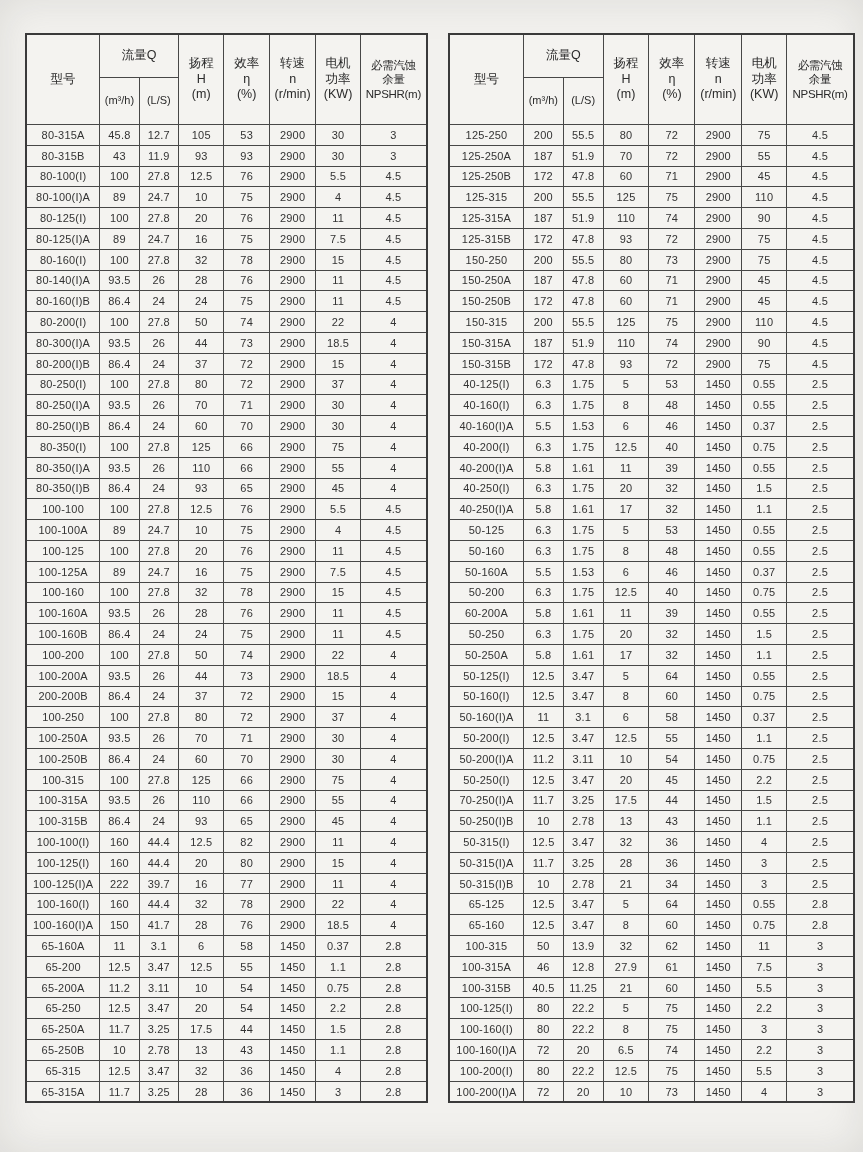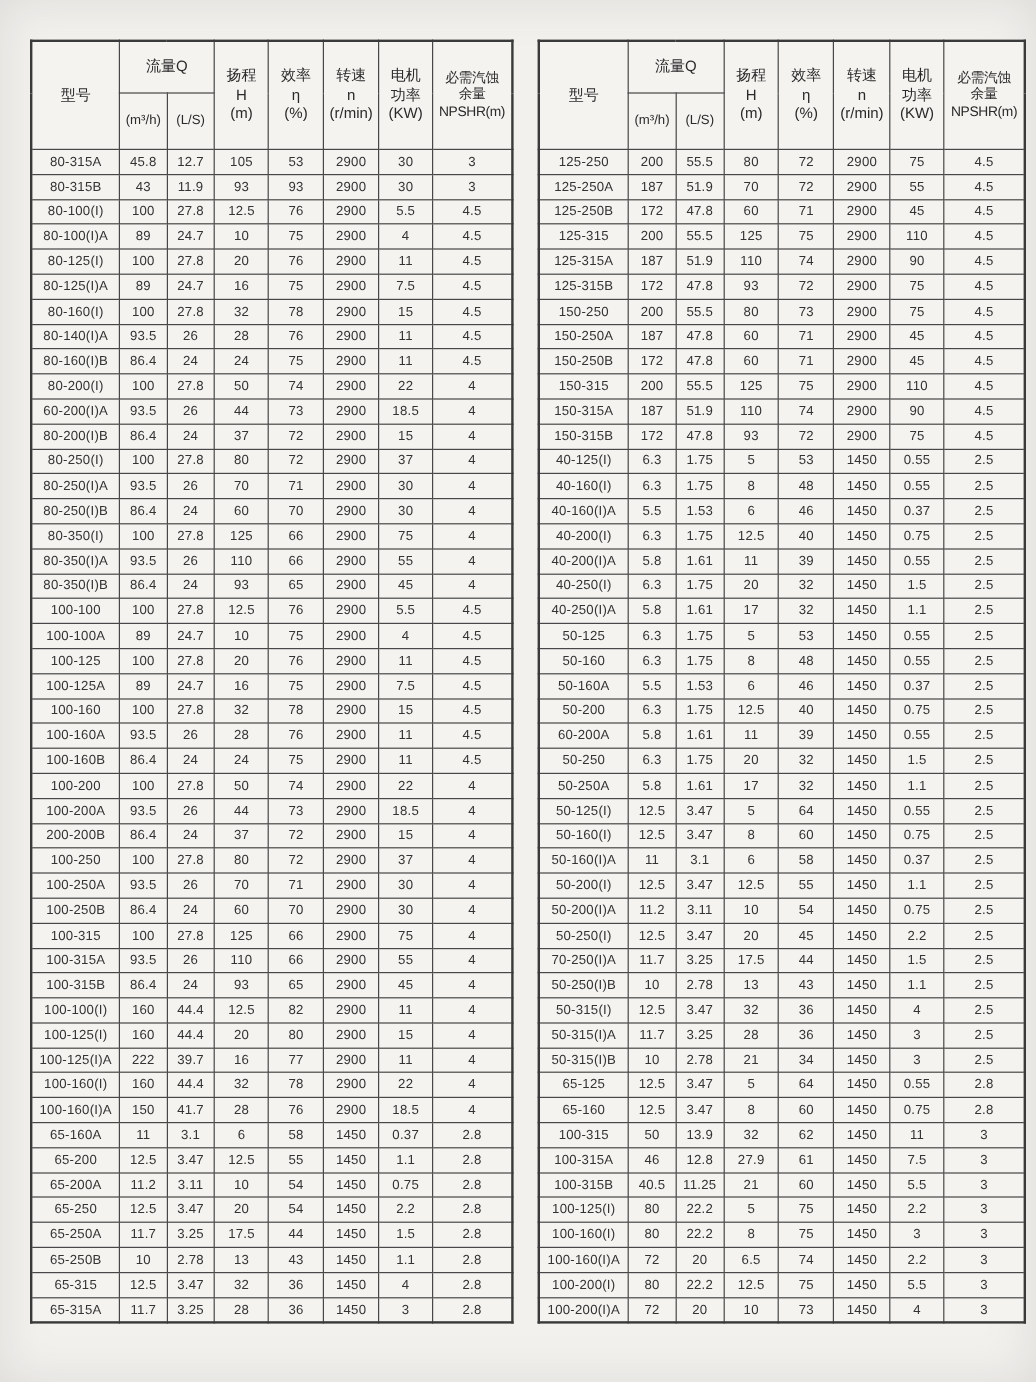--- a/index.html
+++ b/index.html
@@ -199,21 +199,21 @@
             <td data-name="model-cell">80-200(I)</td>
             <td data-name="value-cell">100</td>
             <td data-name="value-cell">27.8</td>
             <td data-name="value-cell">50</td>
             <td data-name="value-cell">74</td>
             <td data-name="value-cell">2900</td>
             <td data-name="value-cell">22</td>
             <td data-name="value-cell">4</td>
           </tr>
           <tr data-name="table-row">
-            <td data-name="model-cell">60-200(I)A</td>
+            <td data-name="model-cell">80-300(I)A</td>
             <td data-name="value-cell">93.5</td>
             <td data-name="value-cell">26</td>
             <td data-name="value-cell">44</td>
             <td data-name="value-cell">73</td>
             <td data-name="value-cell">2900</td>
             <td data-name="value-cell">18.5</td>
             <td data-name="value-cell">4</td>
           </tr>
           <tr data-name="table-row">
             <td data-name="model-cell">80-200(I)B</td>

